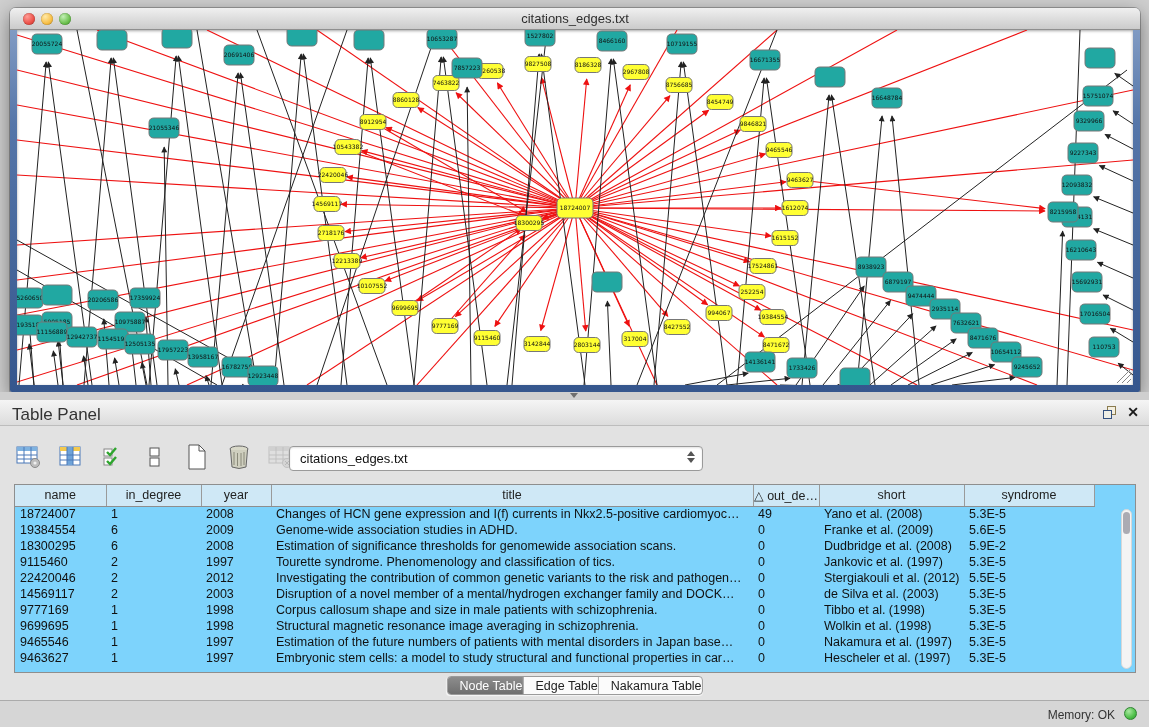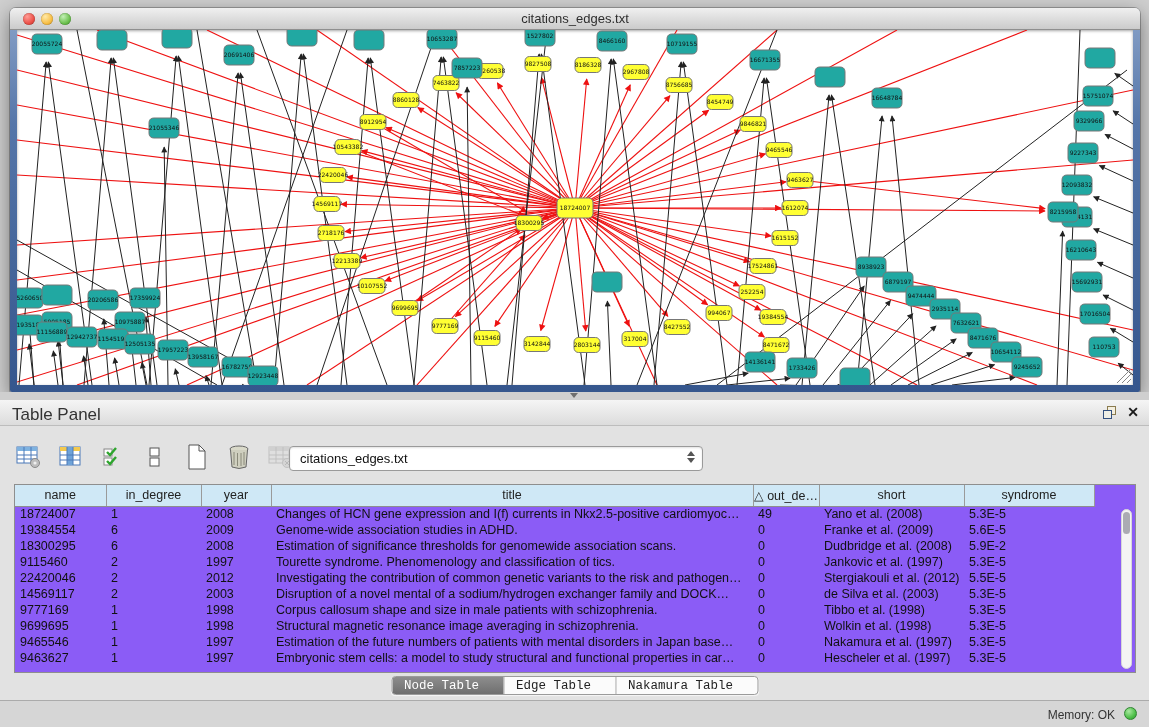--- a/index.html
+++ b/index.html
@@ -48,37 +48,37 @@
   .fx small { font-size:10px; }
   .combo { position:absolute; left:289px; top:46px; width:414px; height:25px; background:#fff;
     border:1px solid #9a9a9a; border-radius:4px; box-shadow:inset 0 1px 2px rgba(0,0,0,.12); }
   .combo .val { position:absolute; left:10px; top:4px; font-size:13px; color:#111; }
   .combo .stepper { position:absolute; right:7px; top:4px; display:flex; flex-direction:column; gap:2px; }
   .combo .stepper i { width:0; height:0; border-left:4px solid transparent; border-right:4px solid transparent; display:block; }
   .combo .stepper i.up { border-bottom:5px solid #555; }
   .combo .stepper i.dn { border-top:5px solid #555; }
 
   
-  .table-wrap { position:absolute; left:14px; top:84px; width:1122px; height:189px; background:#8b5cf6;
+  .table-wrap { position:absolute; left:14px; top:84px; width:1122px; height:189px; background:#7dd3fc;
     border:1px solid #8e8e8e; overflow:hidden; }
   table.node-table { border-collapse:collapse; table-layout:fixed; width:1079px; font-size:12.5px; color:#111; }
   table.node-table th { height:21px; background:#cfe8f6; border-right:1px solid #9a9a9a; border-bottom:1px solid #8e8e8e;
     font-weight:normal; font-size:12.5px; color:#222; text-align:center; overflow:hidden; white-space:nowrap; }
   table.node-table th:last-child { border-right:1px solid #9a9a9a; }
   table.node-table td { height:16px; padding:0 2px 0 5px; white-space:nowrap; overflow:hidden; }
   td.c-title { padding-left:8px; }
   .vscroll { position:absolute; right:3px; top:24px; width:11px; height:160px; background:#f4f4f4;
     border:1px solid #d7d7d7; border-radius:6px; }
   .vscroll .thumb { position:absolute; left:1px; top:2px; width:7px; height:22px; background:#ababb3; border-radius:4px; }
 
   
   .tabs { position:absolute; left:50%; transform:translateX(-50%); top:276px; display:flex; height:19px;
     border:1px solid #9b9b9b; border-radius:4px; overflow:hidden; background:#fbfbfb; font-size:12.5px;
     box-shadow:0 1px 1px rgba(255,255,255,.7); }
-  .tab { padding:2px 24px 0 12px; color:#222; border-right:1px solid #aaa; white-space:nowrap;font-family:Liberation Mono, monospace; }
+  .tab { padding:2px 0 0 12px; color:#222; border-right:1px solid #aaa; white-space:nowrap; }
   .tab:last-child { border-right:none; }
   .tab.active { background:linear-gradient(180deg,#8d8d8d,#6f6f6f); color:#fff; }
 
   
   .status-bar { position:absolute; left:0; bottom:0; width:1149px; height:27px; background:#d6d6d6; border-top:1px solid #ababab; }
   .mem { position:absolute; right:34px; top:7px; font-size:12px; color:#333; }
   .mem-dot { position:absolute; right:12px; top:6px; width:13px; height:13px; border-radius:50%;
     background:radial-gradient(circle at 35% 30%, #a9e8a0, #4fc04a 60%, #2f9231); border:1px solid #2e8530; }
 </style>
 </head>
@@ -558,21 +558,21 @@
             <td>2012</td>
             <td class="c-title">Investigating the contribution of common genetic variants to the risk and pathogen…</td>
             <td>0</td>
             <td>Stergiakouli et al. (2012)</td>
             <td>5.5E-5</td>
           </tr>
           <tr>
             <td>14569117</td>
             <td>2</td>
             <td>2003</td>
-            <td class="c-title">Disruption of a novel mental of a sodium/hydrogen exchanger family and DOCK…</td>
+            <td class="c-title">Disruption of a novel member of a mental/hydrogen exchanger family and DOCK…</td>
             <td>0</td>
             <td>de Silva et al. (2003)</td>
             <td>5.3E-5</td>
           </tr>
           <tr>
             <td>9777169</td>
             <td>1</td>
             <td>1998</td>
             <td class="c-title">Corpus callosum shape and size in male patients with schizophrenia.</td>
             <td>0</td>

